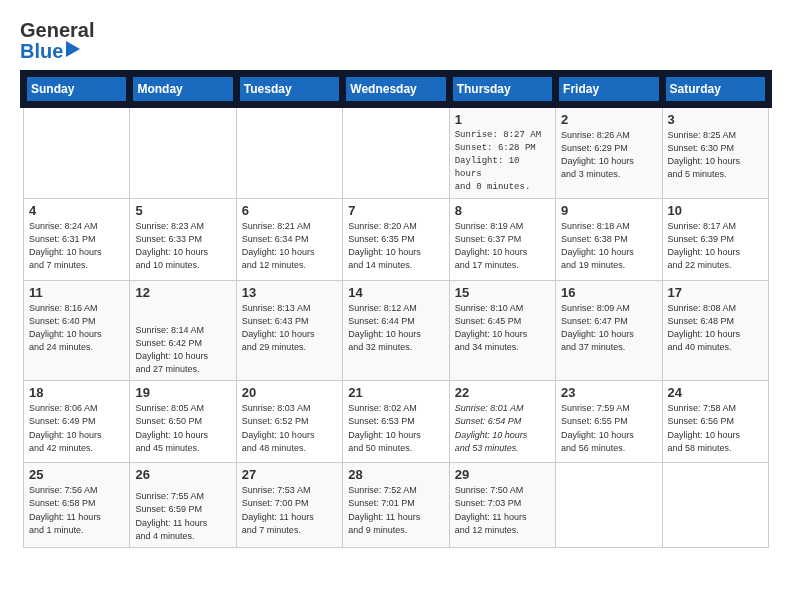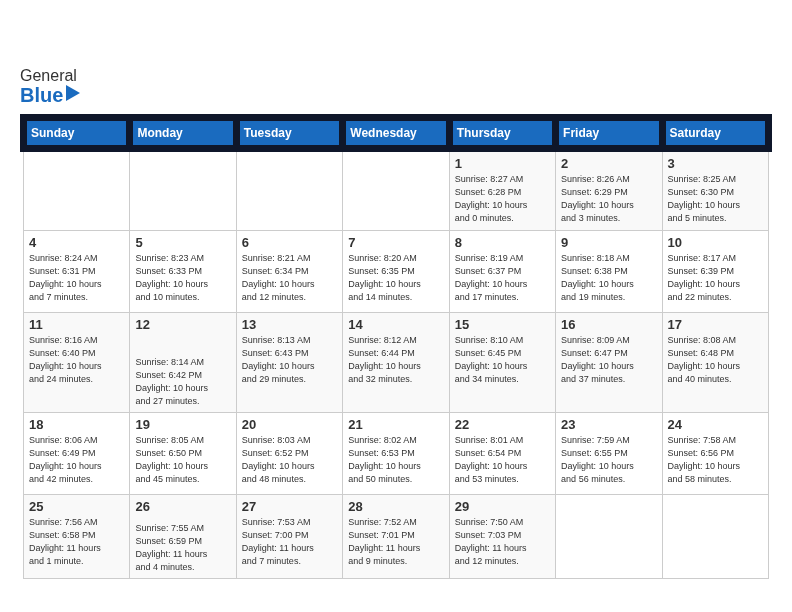--- a/index.html
+++ b/index.html
@@ -79,21 +79,21 @@
       background: #fff !important;
     }
   </style>
 </head>
 <body>
 
 <div class="page">
   <div class="header">
     <div class="logo">
       <div>
-        <div style="font-size:16px;font-weight:normal;color:#333;line-height:1.05;margin-top:48px;">
+        <div style="font-size:20px;font-weight:bold;color:#333;line-height:1.05;">
           <span style="color:#333;">General</span>
         </div>
         <div style="font-size:20px;font-weight:bold;color:#1a6bbf;line-height:1.05;display:flex;">
           <span>Blue</span>
           <div style="width:0;height:0;border-top:8px solid transparent;border-bottom:8px solid transparent;border-left:14px solid #1a6bbf;margin-left:3px;margin-top:0px;"></div>
         </div>
       </div>
     </div>
     <div class="title-block">
       <div class="month-year"></div>
@@ -114,21 +114,21 @@
         </tr>
     </thead>
     <tbody id="calendar-body">
     <tr>
           <td class="empty-cell"></td>
           <td class="empty-cell"></td>
           <td class="empty-cell"></td>
           <td class="empty-cell"></td>
           <td>
             <span class="day-num">1</span>
-            <div class="day-info" style="white-space: pre-line;">Sunrise: 8:27 AM
+            <div class="day-info" style="white-space: pre-line; font-family: Liberation Mono, monospace;">Sunrise: 8:27 AM
 Sunset: 6:28 PM
 Daylight: 10 hours
 and 0 minutes.</div>
           </td>
           <td>
             <span class="day-num">2</span>
             <div class="day-info" style="white-space: pre-line;">Sunrise: 8:26 AM
 Sunset: 6:29 PM
 Daylight: 10 hours
 and 3 minutes.</div>
@@ -267,21 +267,21 @@
           </td>
           <td>
             <span class="day-num">21</span>
             <div class="day-info" style="white-space: pre-line;">Sunrise: 8:02 AM
 Sunset: 6:53 PM
 Daylight: 10 hours
 and 50 minutes.</div>
           </td>
           <td>
             <span class="day-num">22</span>
-            <div class="day-info" style="white-space: pre-line;">Sunrise: 8:01 AM
+            <div class="day-info" style="white-space: pre-line; font-style: italic;">Sunrise: 8:01 AM
 Sunset: 6:54 PM
 Daylight: 10 hours
 and 53 minutes.</div>
           </td>
           <td>
             <span class="day-num">23</span>
             <div class="day-info" style="white-space: pre-line;">Sunrise: 7:59 AM
 Sunset: 6:55 PM
 Daylight: 10 hours
 and 56 minutes.</div>

